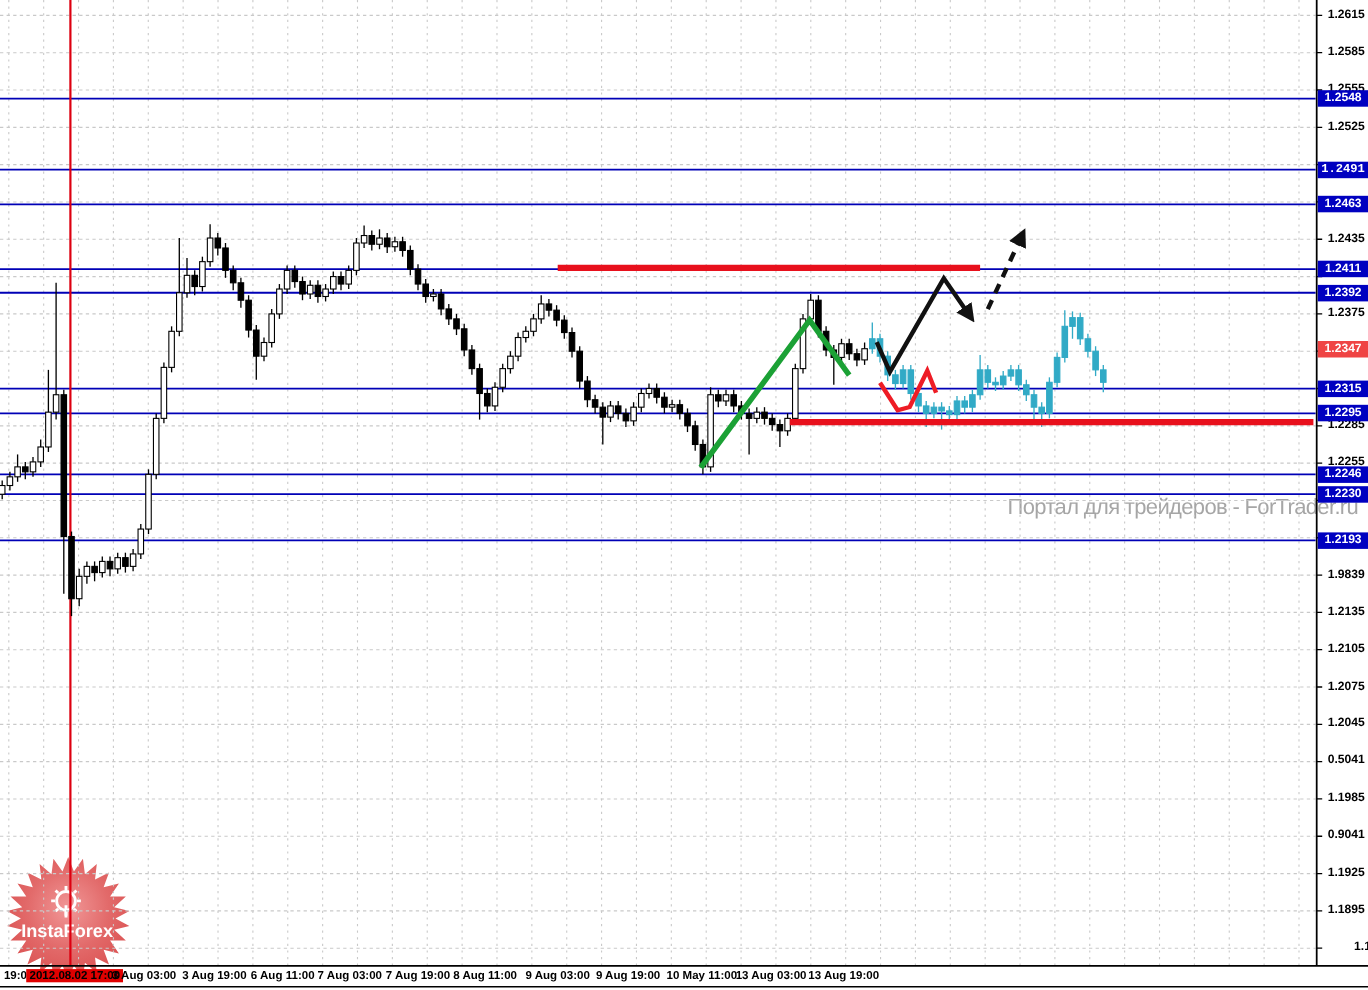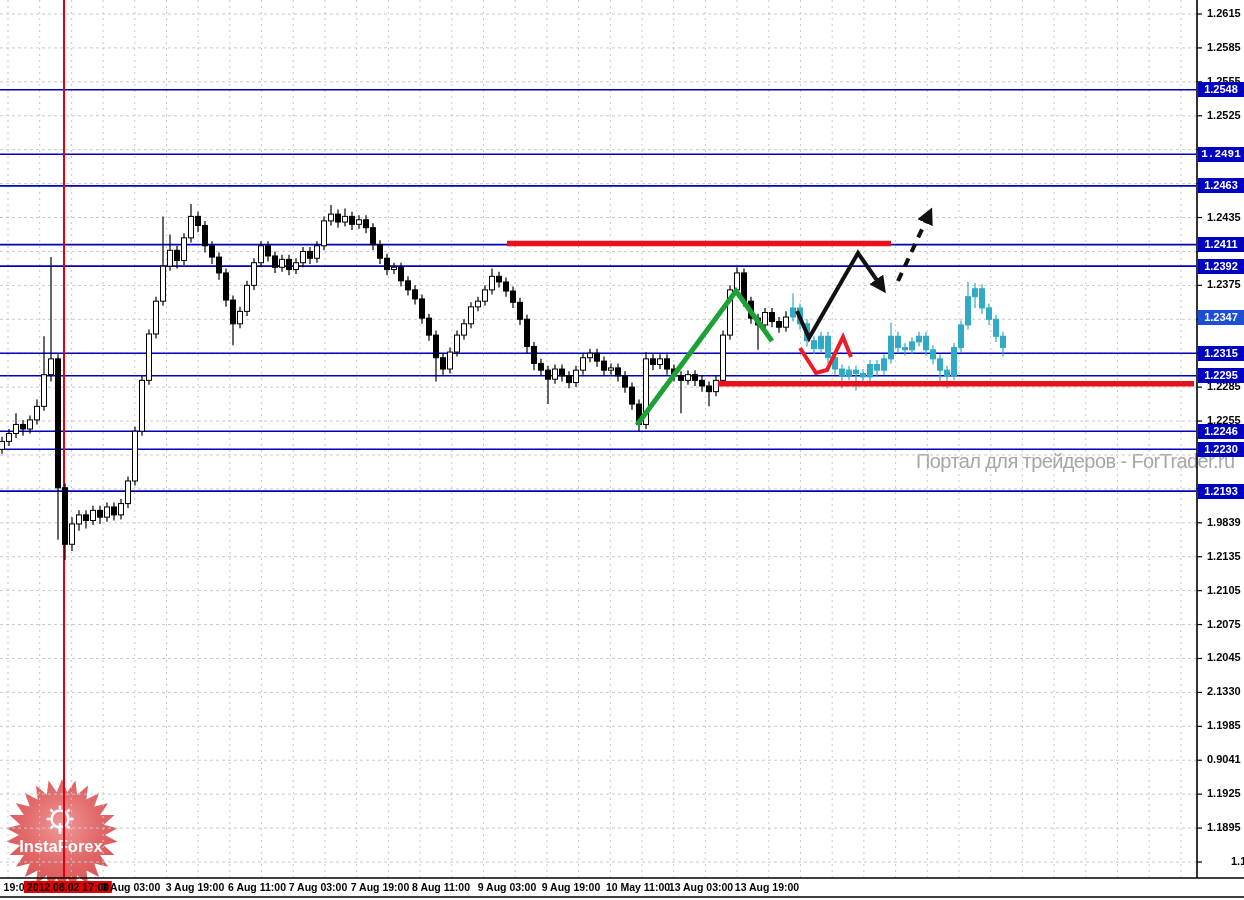--- a/index.html
+++ b/index.html
@@ -6,21 +6,21 @@
   #win{position:relative;width:1244px;height:900px;background:#ffffff;overflow:hidden;
        font-family:"Liberation Sans",sans-serif;}
   #watermark{position:absolute;left:916px;top:450px;width:340px;font:400 20px "Liberation Sans",sans-serif;
        color:#a6a6a6;letter-spacing:-0.6px;white-space:nowrap;z-index:1;}
   #logo{position:absolute;left:2px;top:776px;width:124px;height:118px;z-index:1;}
   #chart-svg{position:absolute;left:0;top:0;z-index:2;}
   #axis-labels,#time-labels{position:absolute;left:0;top:0;width:1244px;height:900px;z-index:3;pointer-events:none;}
   .chip{position:absolute;left:1198px;width:46px;height:15px;color:#fff;
         font:700 11px "Liberation Sans",sans-serif;text-align:center;line-height:15px;}
   .chip.blue{background:#0000c0;}
-  .chip.black{background:#1d4ed8;}
+  .chip.black{background:#ef4444;}
   .tick{position:absolute;left:1207px;height:14px;line-height:14px;color:#000;
         font:700 11px "Liberation Sans",sans-serif;white-space:nowrap;}
   .bl{position:absolute;top:881px;transform:translateX(-50%);color:#000;white-space:nowrap;
       font:700 10.5px "Liberation Sans",sans-serif;}
   .bl.red{background:#e00000;padding:0 3px;}
 </style>
 </head>
 <body>
 
 <div id="win">
@@ -468,21 +468,21 @@
       <div class="tick" style="top: 108.76px;">1.2525</div>
       <div class="tick" style="top: 210.52px;">1.2435</div>
       <div class="tick" style="top: 278.36px; text-align: center;">1.2375</div>
       <div class="tick" style="top: 380.12px;">1.2285</div>
       <div class="tick" style="top: 414.04px;">1.2255</div>
       <div class="tick" style="top: 515.8px;">1.9839</div>
       <div class="tick" style="top: 549.72px;">1.2135</div>
       <div class="tick" style="top: 583.64px;">1.2105</div>
       <div class="tick" style="top: 617.56px;">1.2075</div>
       <div class="tick" style="top: 651.48px;">1.2045</div>
-      <div class="tick" style="top: 685.4px;">2.1330</div>
+      <div class="tick" style="top: 685.4px;">0.5041</div>
       <div class="tick" style="top: 719.32px;">1.1985</div>
       <div class="tick" style="top: 753.24px;">0.9041</div>
       <div class="tick" style="top: 787.16px;">1.1925</div>
       <div class="tick" style="top: 821.08px;">1.1895</div>
       <div class="tick" style="top: 855px; margin-left: 24px;">1.1865</div>
       <div class="chip blue" style="top: 82.2547px;">1.2548</div>
       <div class="chip blue" style="top: 146.703px; font-family: Liberation Mono, monospace;">1.2491</div>
       <div class="chip blue" style="top: 178.361px;">1.2463</div>
       <div class="chip blue" style="top: 237.156px;">1.2411</div>
       <div class="chip blue" style="top: 258.639px;">1.2392</div>

